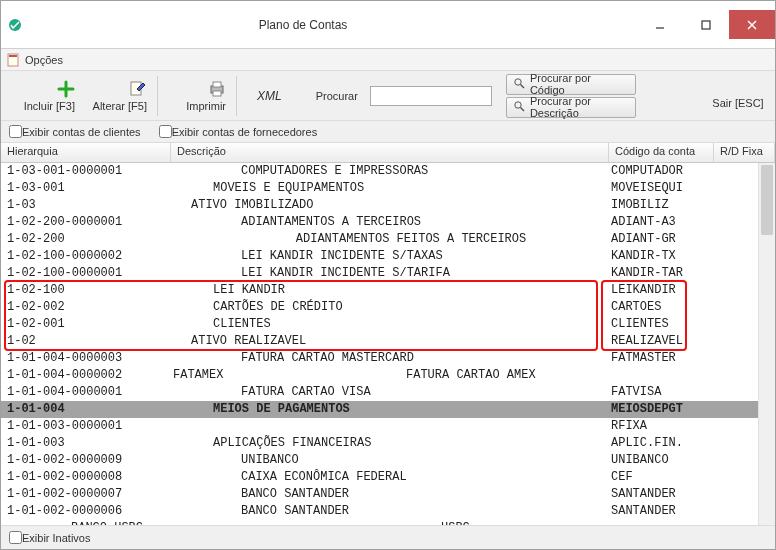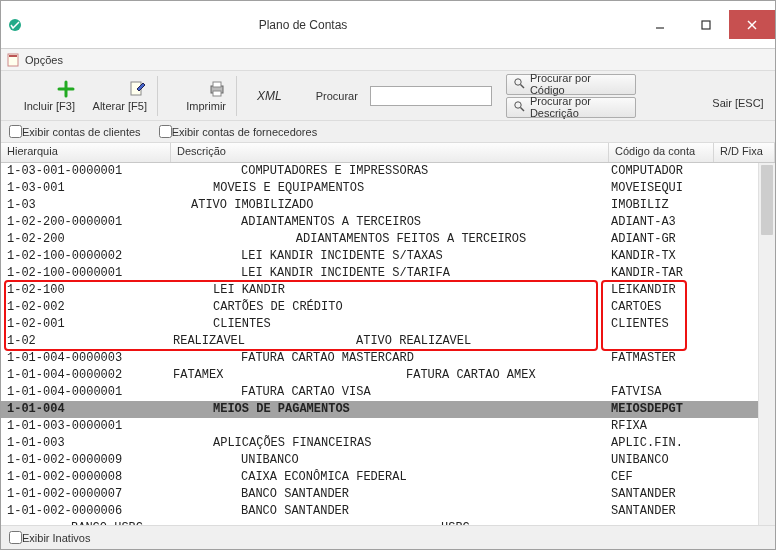--- a/index.html
+++ b/index.html
@@ -222,22 +222,22 @@
         <div class="cell cd" style="padding-left: 42px;">CARTÕES DE CRÉDITO</div>
         <div class="cell cc">CARTOES</div>
       </div>
       <div class="row">
         <div class="cell ch">1-02-001</div>
         <div class="cell cd" style="padding-left: 42px;">CLIENTES</div>
         <div class="cell cc">CLIENTES</div>
       </div>
       <div class="row">
         <div class="cell ch">1-02</div>
+        <div class="cell cd" style="padding-left: 20px;">ATIVO REALIZAVEL</div>
         <div class="cell cc">REALIZAVEL</div>
-        <div class="cell cd" style="padding-left: 20px;">ATIVO REALIZAVEL</div>
       </div>
       <div class="row">
         <div class="cell ch">1-01-004-0000003</div>
         <div class="cell cd" style="padding-left: 70px;">FATURA CARTAO MASTERCARD</div>
         <div class="cell cc">FATMASTER</div>
       </div>
       <div class="row">
         <div class="cell ch">1-01-004-0000002</div>
         <div class="cell cc">FATAMEX</div>
         <div class="cell cd" style="padding-left: 70px;">FATURA CARTAO AMEX</div>

